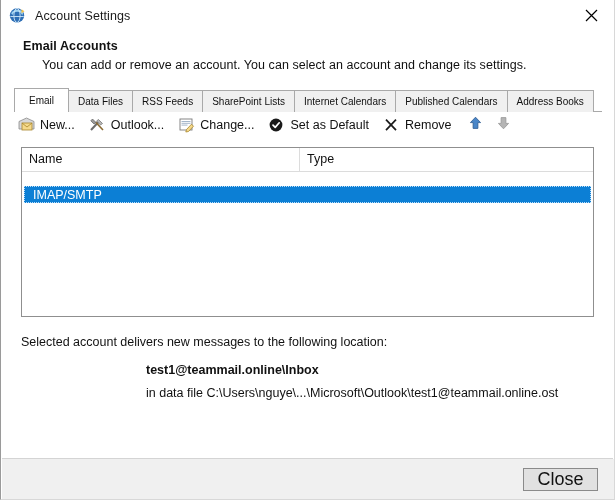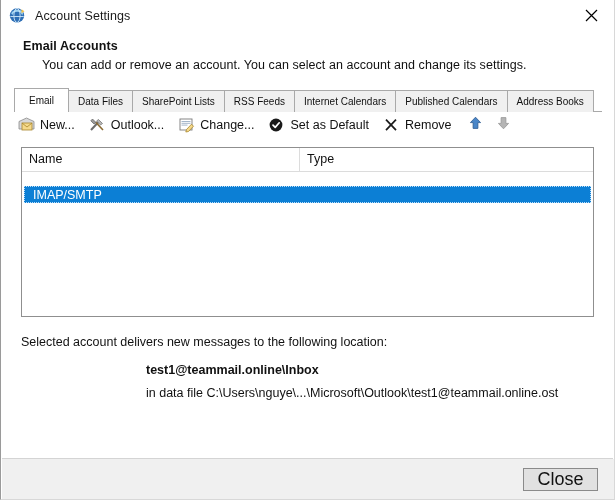--- a/index.html
+++ b/index.html
@@ -298,22 +298,22 @@
 
   <div class="header">
     <div class="header-title">Email Accounts</div>
     <div class="header-sub">You can add or remove an account. You can select an account and change its settings.</div>
   </div>
 
   <div class="tabstrip">
     <div class="tabs" id="tabs-container">
         <div class="tab active">Email</div>
         <div class="tab">Data Files</div>
+        <div class="tab">RSS Feeds</div>
         <div class="tab">SharePoint Lists</div>
-        <div class="tab">RSS Feeds</div>
         <div class="tab">Internet Calendars</div>
         <div class="tab">Published Calendars</div>
         <div class="tab">Address Books</div>
       </div>
   </div>
 
   <div class="toolbar">
 
     <div class="tbtn">
       <span class="ico">

